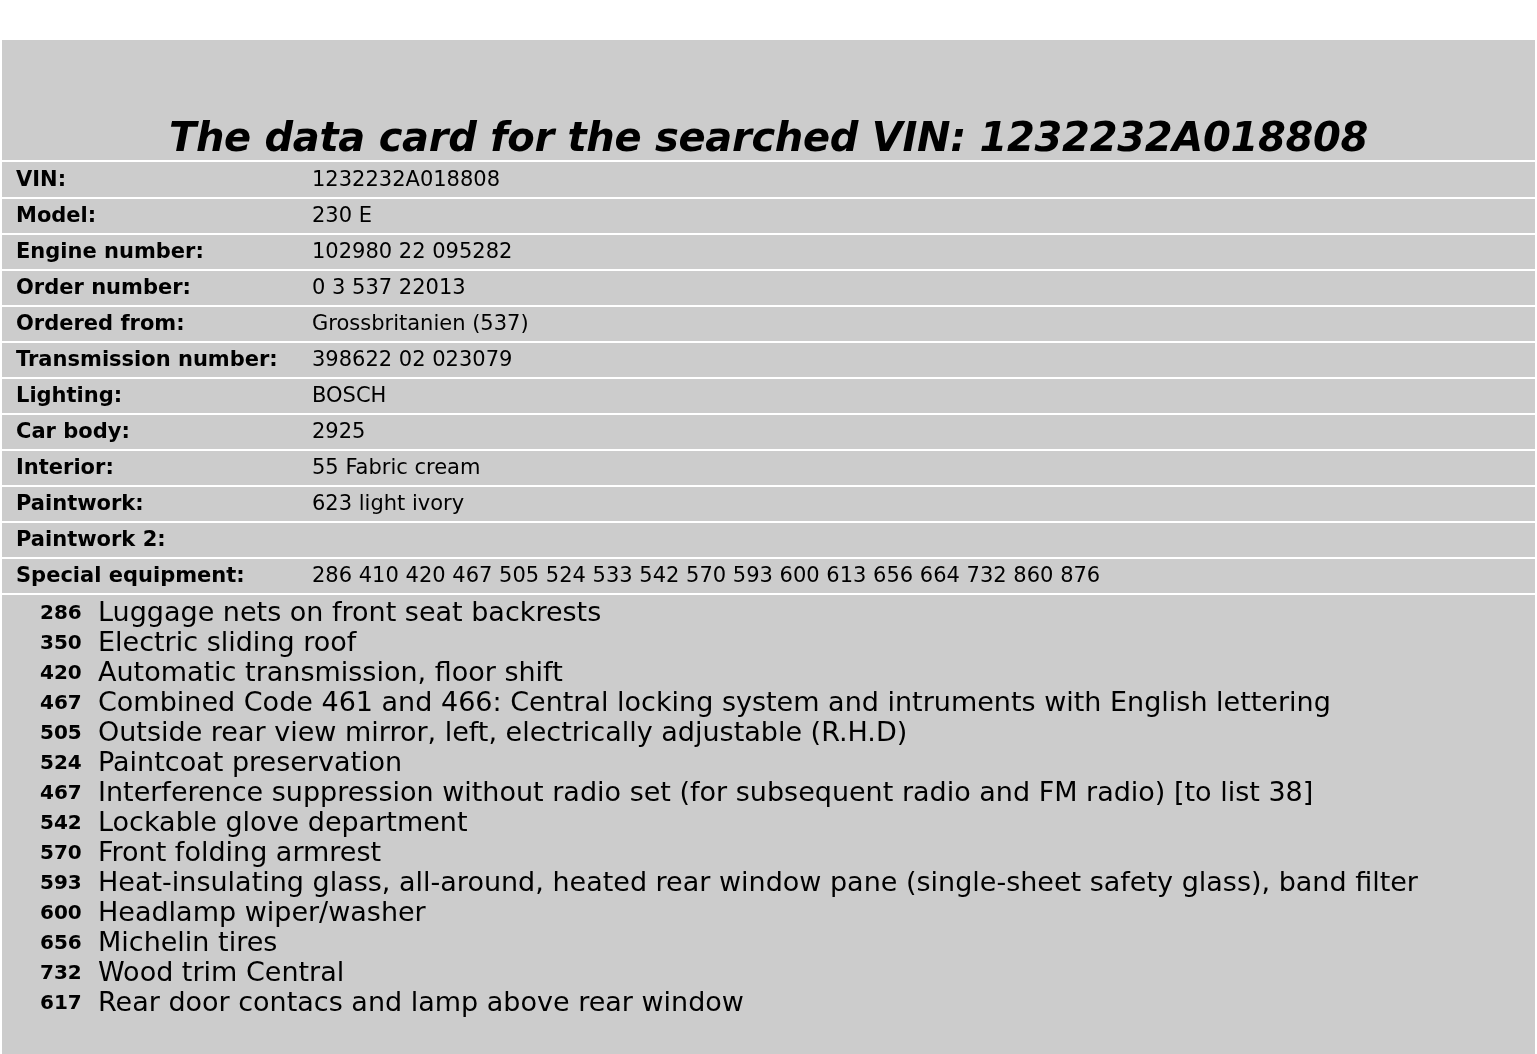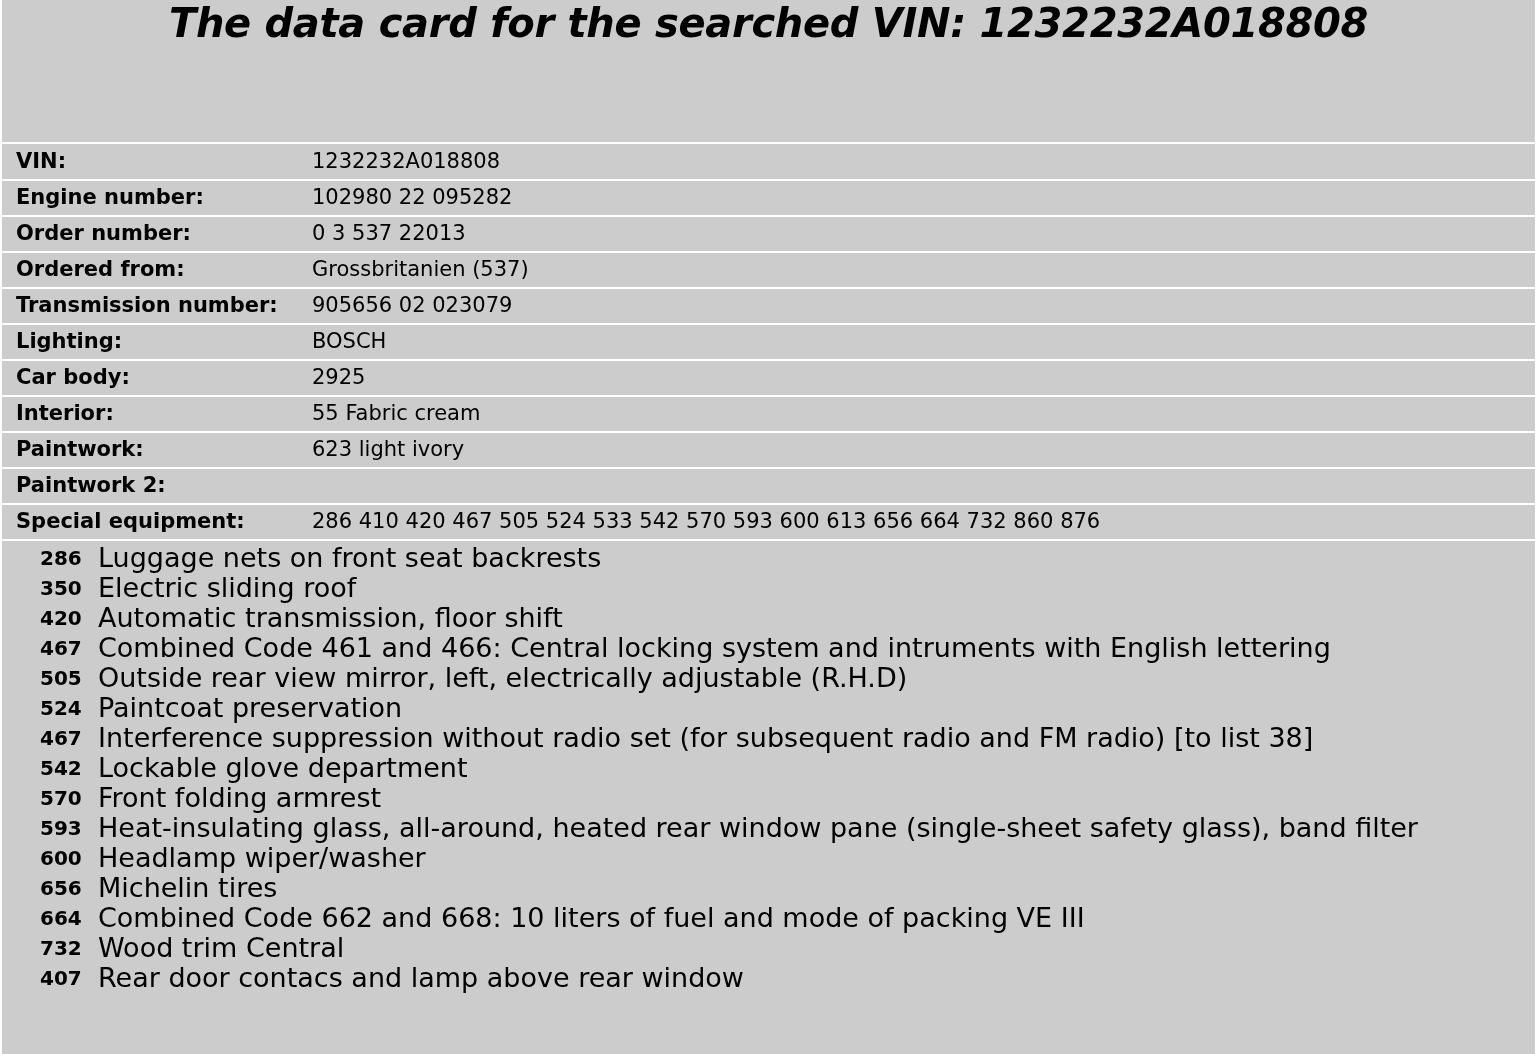--- a/index.html
+++ b/index.html
@@ -17,26 +17,27 @@
   .card {
     position: relative;
     width: 1537px;
     height: 1054px;
     background: #cccccc;
     box-sizing: border-box;
     border-left: 2px solid #ffffff;
     border-right: 2px solid #ffffff;
   }
   .title-bar {
-    height: 144px;
+    height: 122px;
     display: flex;
-    align-items: flex-start;
+    align-items: flex-end;
     justify-content: center;
     border-bottom: 2px solid #ffffff;
     box-sizing: border-box;
+    margin-top: 40px;
   }
   .title {
     font-size: 40px;
     font-weight: bold;
     font-style: italic;
     letter-spacing: -0.3px;
     text-align: center;
     white-space: nowrap;
   }
   .spec-table {
@@ -96,34 +97,38 @@
     <div class="title">The data card for the searched VIN: 1232232A018808</div>
   </div>
 
   <table class="spec-table">
     <tbody>
       <tr>
         <td class="label">VIN:</td>
         <td class="value">1232232A018808</td>
       </tr>
       <tr>
+        <td class="label">Model:</td>
+        <td class="value">230 E</td>
+      </tr>
+      <tr>
         <td class="label">Engine number:</td>
         <td class="value">102980 22 095282</td>
       </tr>
       <tr>
         <td class="label">Order number:</td>
         <td class="value">0 3 537 22013</td>
       </tr>
       <tr>
         <td class="label">Ordered from:</td>
         <td class="value">Grossbritanien (537)</td>
       </tr>
       <tr>
         <td class="label">Transmission number:</td>
-        <td class="value">905656 02 023079</td>
+        <td class="value">398622 02 023079</td>
       </tr>
       <tr>
         <td class="label">Lighting:</td>
         <td class="value">BOSCH</td>
       </tr>
       <tr>
         <td class="label">Car body:</td>
         <td class="value">2925</td>
       </tr>
       <tr>
@@ -188,26 +193,22 @@
     </div>
     <div class="equip-row">
       <div class="equip-code">600</div>
       <div class="equip-desc">Headlamp wiper/washer</div>
     </div>
     <div class="equip-row">
       <div class="equip-code">656</div>
       <div class="equip-desc">Michelin tires</div>
     </div>
     <div class="equip-row">
-      <div class="equip-code">664</div>
-      <div class="equip-desc">Combined Code 662 and 668: 10 liters of fuel and mode of packing VE III</div>
-    </div>
-    <div class="equip-row">
       <div class="equip-code">732</div>
       <div class="equip-desc">Wood trim Central</div>
     </div>
     <div class="equip-row">
-      <div class="equip-code">407</div>
+      <div class="equip-code">617</div>
       <div class="equip-desc">Rear door contacs and lamp above rear window</div>
     </div>
   </div>
 
 </div>
 
 </body></html>

